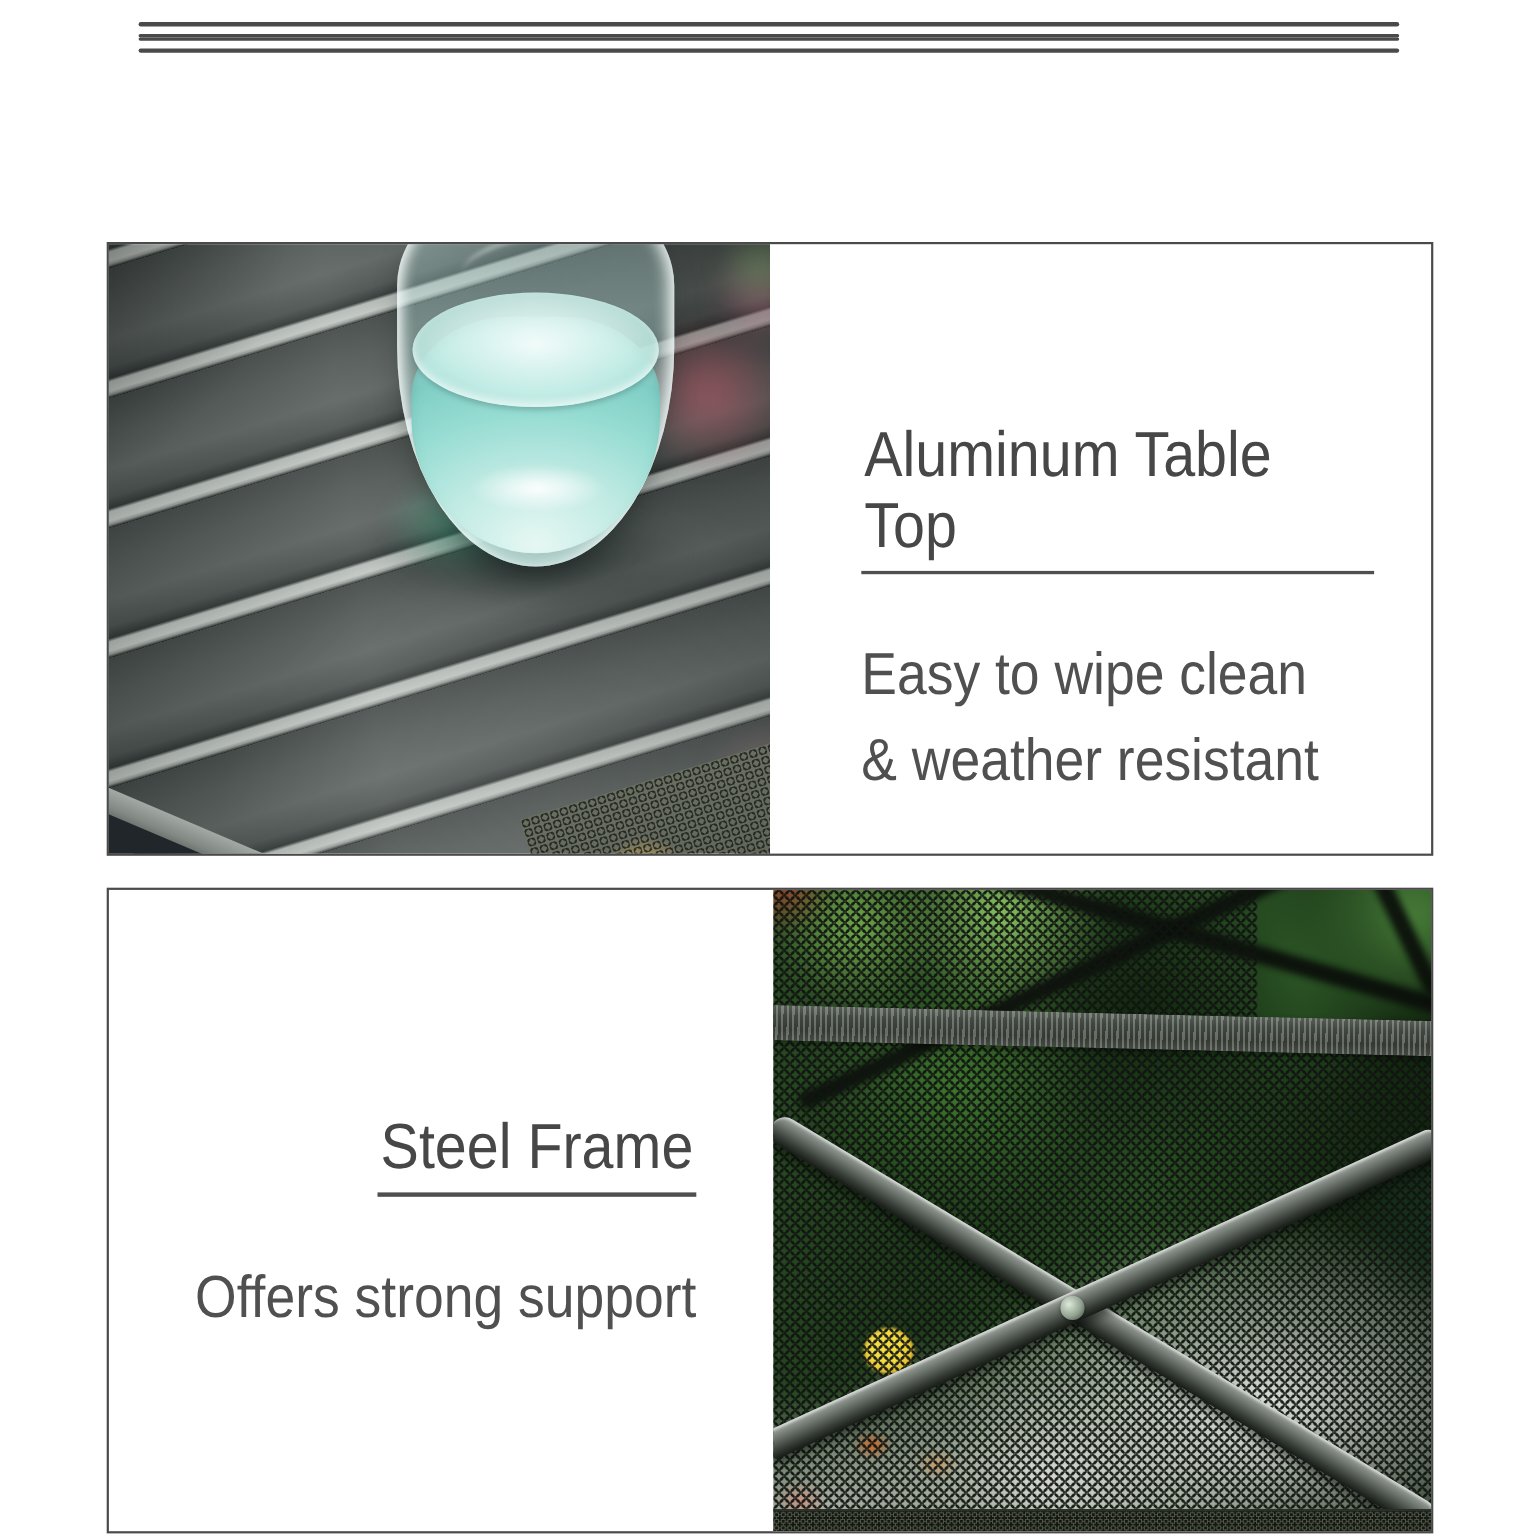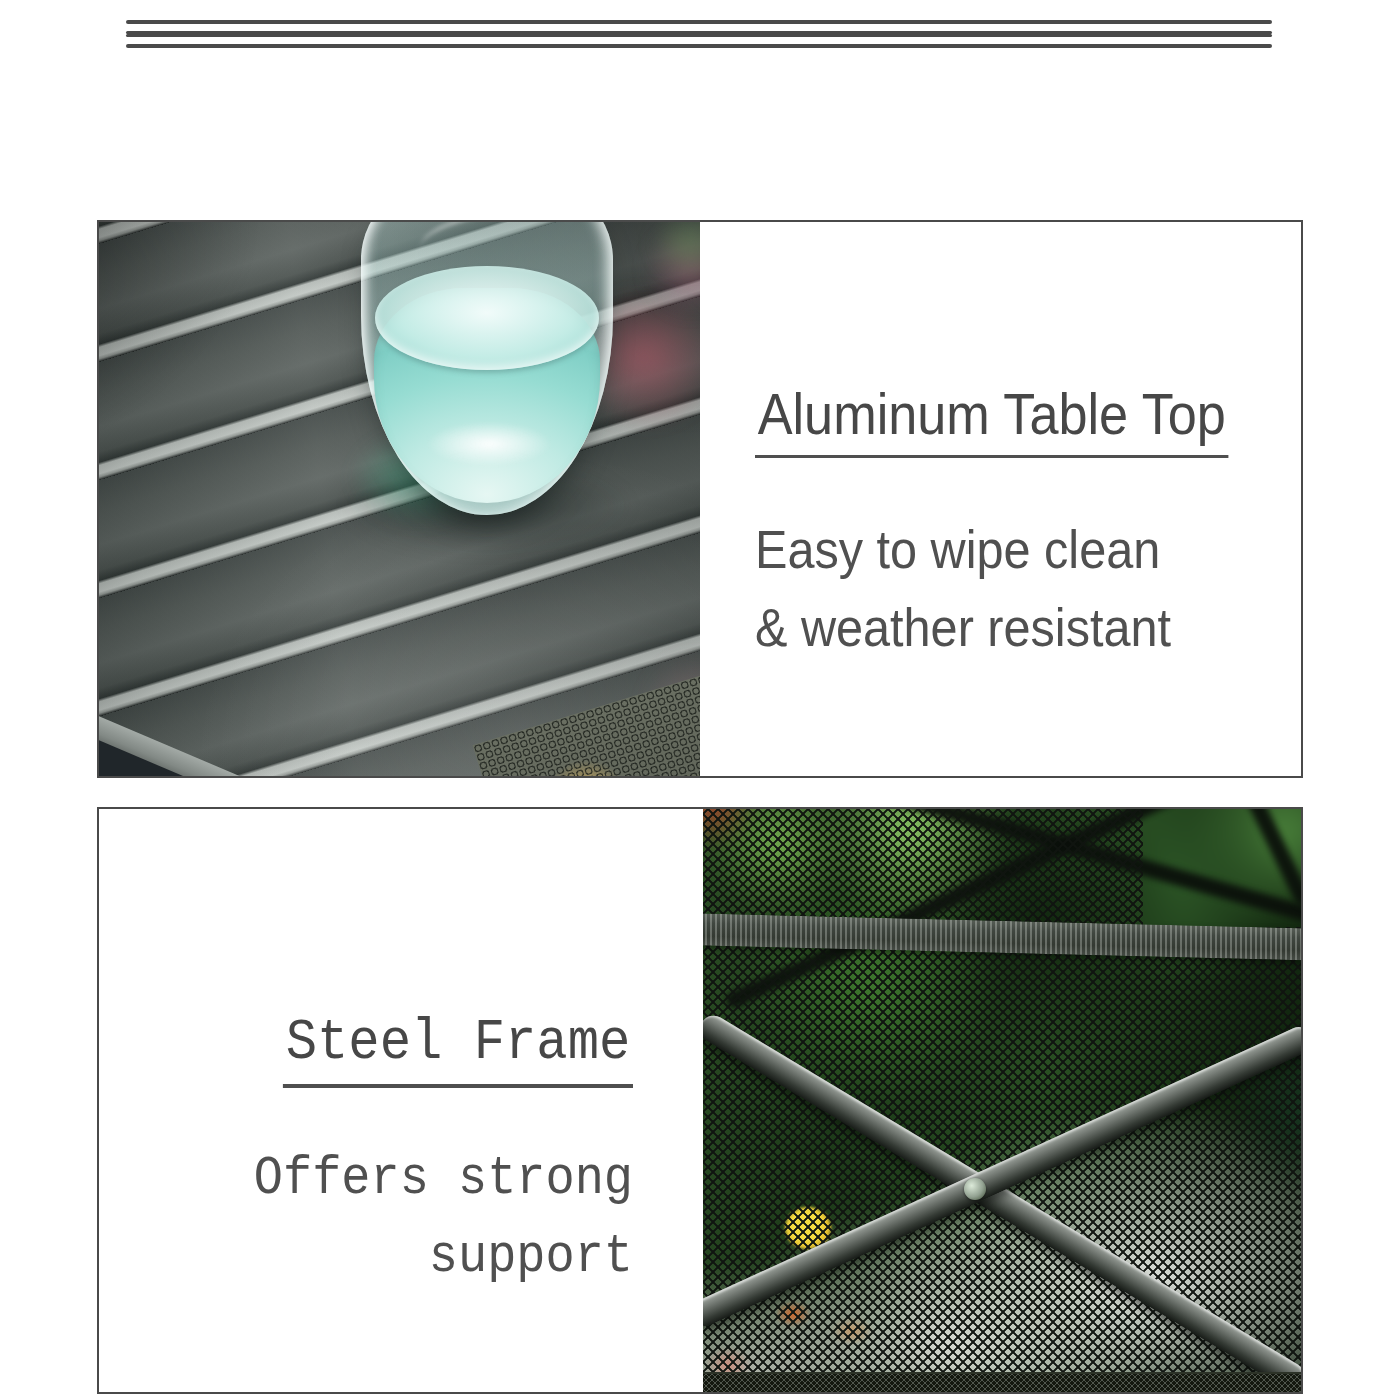--- a/index.html
+++ b/index.html
@@ -13,30 +13,30 @@
   .rule { background:#4a4a4a; border-radius:2px; }
   .rule-a { height:4px; }
   .rule-b { height:3px; margin-top:7px; }
   .title-row { height:127px; display:flex; align-items:center; justify-content:center; }
   .page-title { font-size:80px; font-weight:400; color:#4e4e4e; letter-spacing:2px; white-space:nowrap; transform:scaleX(0.82); }
   .rule-c { height:3px; }
   .rule-d { height:4px; margin-top:7px; }
 
   
   .feature { position:absolute; left:97px; width:1206px; border:2px solid #4a4a4a; background:#ffffff; display:flex; }
-  .feature-top { top:220px; height:558px; }
+  .feature-top { top:220px; height:558px;gap:28px; }
   .feature-bottom { top:807px; height:587px; }
 
   .photo { position:relative; overflow:hidden; flex:0 0 auto; }
   .photo-tabletop { width:601px; height:100%; }
   .photo-frame { width:598px; height:100%; }
 
   .feature-text { flex:1 1 auto; display:flex; flex-direction:column; }
   .text-tabletop { padding:160px 0 0 55px; }
-  .text-frame { padding:202px 70px 0 0;font-family:Liberation Mono, monospace; }
+  .text-frame { padding:202px 70px 0 0; }
   .tw { display:flex; flex-direction:column; }
   .tw-left { align-items:flex-start; transform:scaleX(0.9); transform-origin:left top; }
   .tw-right { align-items:flex-end; transform:scaleX(0.9); transform-origin:right top; text-align:right; }
 
   .feature-heading { font-size:58px; font-weight:400; color:#474747; line-height:1.1; padding:0 3px 9px 3px; border-bottom:3px solid #4f4f4f; }
   .heading-frame { border-bottom-width:4px; }
   .feature-line { font-size:54px; font-weight:400; color:#505050; line-height:78px; }
   .feature-line.first { margin-top:52px; }
 
   

